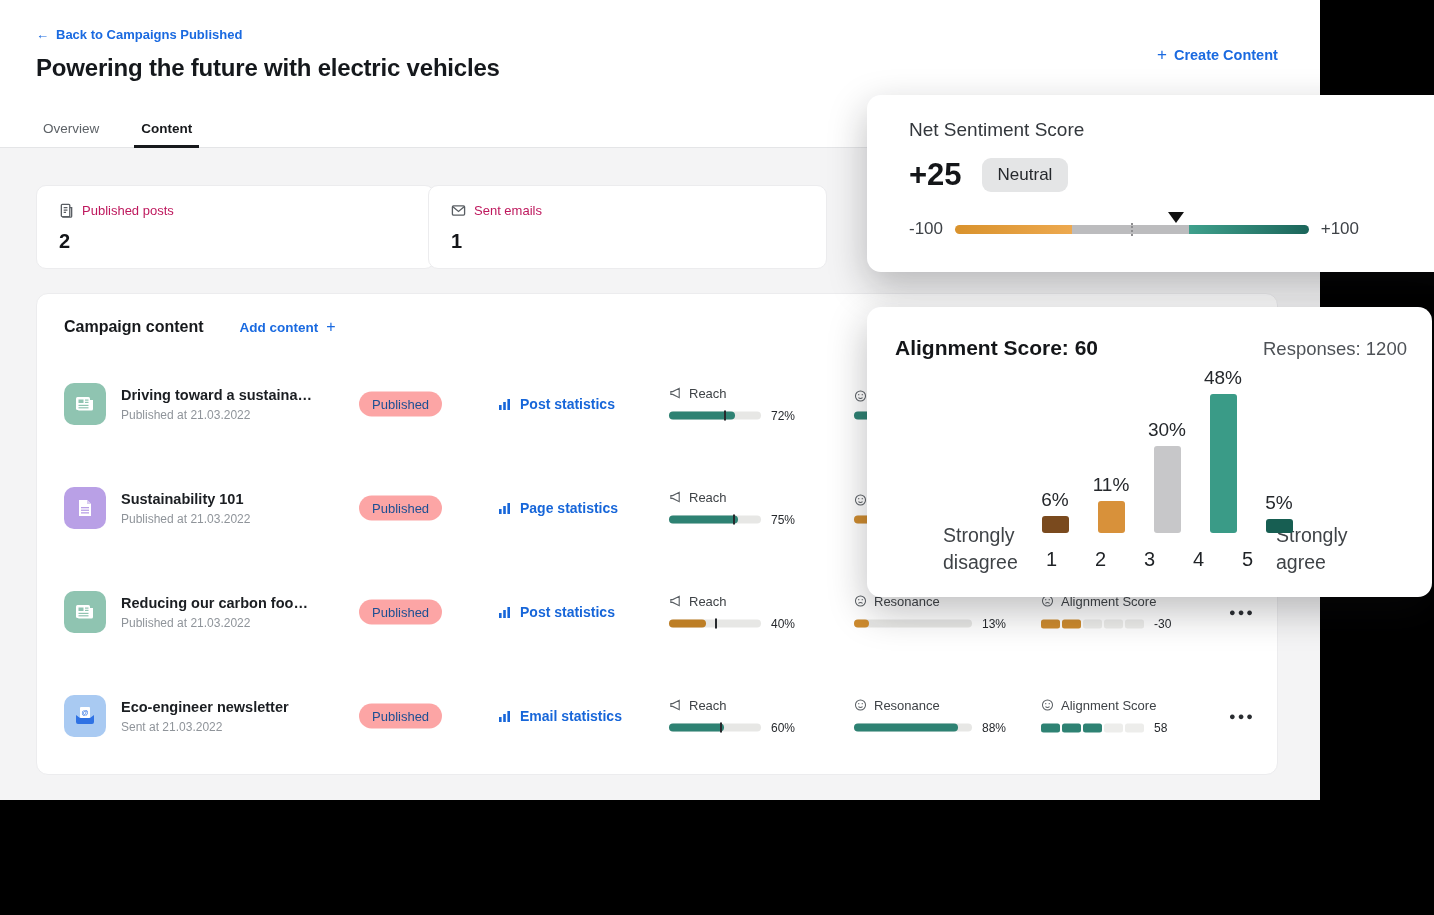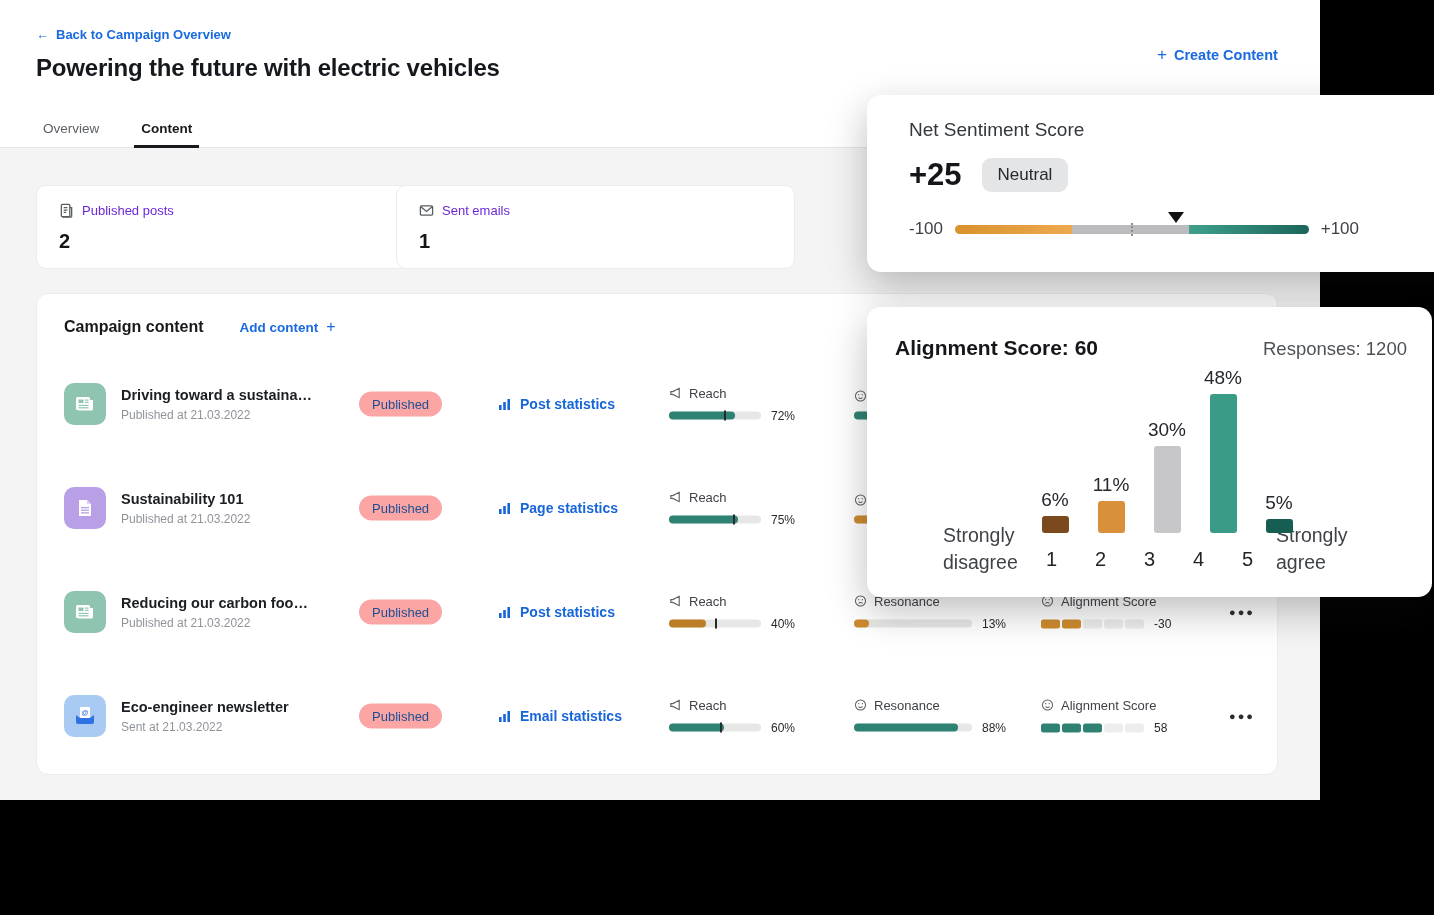--- a/index.html
+++ b/index.html
@@ -17,21 +17,21 @@
   .create-btn .plus { font-size:17px; font-weight:400; }
 
   
   .tabbar { position:absolute; left:0; top:110px; width:1320px; height:38px; border-bottom:1px solid #e4e5e7; display:flex; align-items:center; padding-left:43px; gap:42px; }
   .tab { font-size:13.5px; color:#5d6267; position:relative; height:100%; display:flex; align-items:center; cursor:pointer; }
   .tab.active { color:#17191c; font-weight:700; }
   .tab.active::after { content:""; position:absolute; left:-7px; right:-7px; bottom:-1px; height:3px; background:#17191c; }
 
   
   .stat-card { position:absolute; top:37px; width:399px; height:84px; background:#fff; border:1px solid #ececee; border-radius:10px; padding:17px 22px; }
-  .stat-label { display:flex; align-items:center; gap:8px; font-size:13px; color:#6d28d9; }
+  .stat-label { display:flex; align-items:center; gap:8px; font-size:13px; color:#be185d; }
   .stat-value { margin-top:12px; font-size:20px; font-weight:700; color:#141619; }
   .gicon { width:15px; height:15px; flex:0 0 auto; color:#595e63; }
 
   
   .content-card { position:absolute; left:36px; top:145px; width:1242px; height:482px; background:#fff; border:1px solid #ececee; border-radius:12px; }
   .card-head { position:absolute; left:27px; top:24px; display:flex; align-items:center; gap:36px; }
   .card-heading { font-size:16px; font-weight:700; color:#17191c; }
   .add-link { font-size:13.5px; font-weight:600; color:#1a6ae0; display:flex; align-items:center; gap:8px; cursor:pointer; }
   .add-link .plus { font-size:16px; font-weight:400; }
 
@@ -88,21 +88,21 @@
   .axis-label.left { left:76px; }
   .axis-label.right { left:409px; }
 </style>
 </head>
 <body>
 
 <div class="page">
 
   <div class="back-link">
     <span>←</span>
-    <span>Back to Campaign Overview</span>
+    <span>Back to Campaigns Published</span>
   </div>
 
   <div class="page-title">Powering the future with electric vehicles</div>
 
   <div class="create-btn">
     <span class="plus">+</span>
     <span>Create Content</span>
   </div>
 
   <div class="tabbar">
@@ -116,21 +116,21 @@
       <div class="stat-label">
         <svg class="gicon" viewBox="0 0 16 16" fill="none" stroke="currentColor" stroke-width="1.4">
           <rect x="2.5" y="1.5" width="9" height="13" rx="1"></rect>
             <path d="M5 5h4M5 7.5h4M5 10h2.5M11.5 5h2v9a1 1 0 0 1-1 1h-9"></path>
         </svg>
         <span>Published posts</span>
       </div>
       <div class="stat-value">2</div>
     </div>
 
-    <div class="stat-card" style="left:396px">
+    <div class="stat-card" style="left:428px">
       <div class="stat-label">
         <svg class="gicon" viewBox="0 0 16 16" fill="none" stroke="currentColor" stroke-width="1.4">
           <rect x="1.5" y="3" width="13" height="10" rx="1.2"></rect>
             <path d="M2 4l6 5 6-5"></path>
         </svg>
         <span>Sent emails</span>
       </div>
       <div class="stat-value">1</div>
     </div>
 

